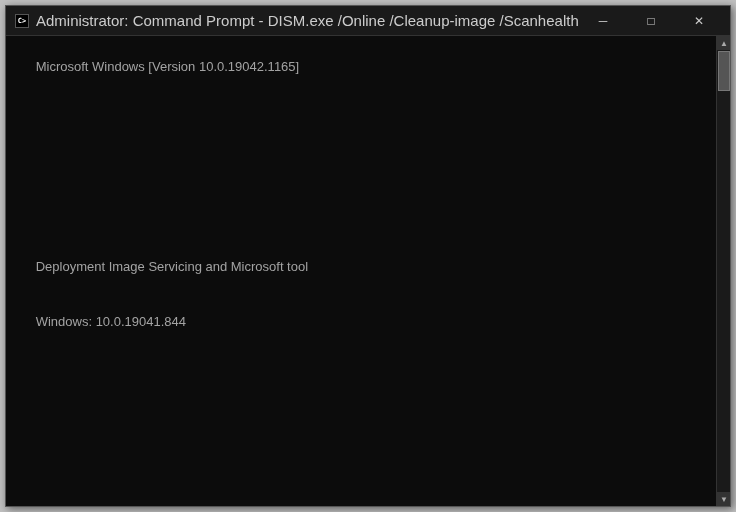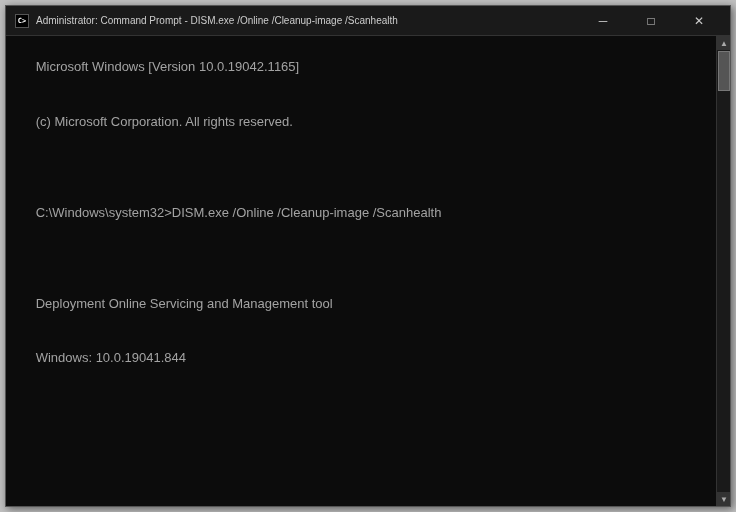--- a/index.html
+++ b/index.html
@@ -67,21 +67,21 @@
     .cmd-icon::after {
       content: 'C>';
       color: #fff;
       font-size: 7px;
       font-family: monospace;
       font-weight: bold;
     }
 
     .titlebar-title {
       color: #cccccc;
-      font-size: 10px;
+      font-size: 15px;
       font-family: 'Segoe UI', Arial, sans-serif;
     }
 
     .titlebar-controls {
       display: flex;
       align-items: center;
       gap: 2px;
     }
 
     .title-btn {
@@ -159,27 +159,25 @@
       <button class="title-btn">─</button>
       <button class="title-btn">□</button>
       <button class="title-btn close">✕</button>
     </div>
   </div>
 
   <div class="terminal-body">
     <div class="terminal-text">
       <span>Microsoft Windows [Version 10.0.19042.1165]</span>
       <br>
-      <span>(c) Microsoft Corporation. All rights reserved.</span>
       <br>
       <br>
-      <span>C:\Windows\system32&gt;DISM.exe /Online /Cleanup-image /Scanhealth</span>
       <br>
       <br>
-      <span>Deployment Online Servicing and Management tool</span>
+      <span>Deployment Image Servicing and Microsoft tool</span>
       <br>
       <span>Windows: 10.0.19041.844</span>
       <br>
       <br>
     </div>
     <div class="scrollbar">
       <div class="scrollbar-arrow">▲</div>
       <div class="scrollbar-thumb"></div>
       <div class="scrollbar-arrow" style="position:absolute;bottom:0;width:14px;">▼</div>
     </div>

